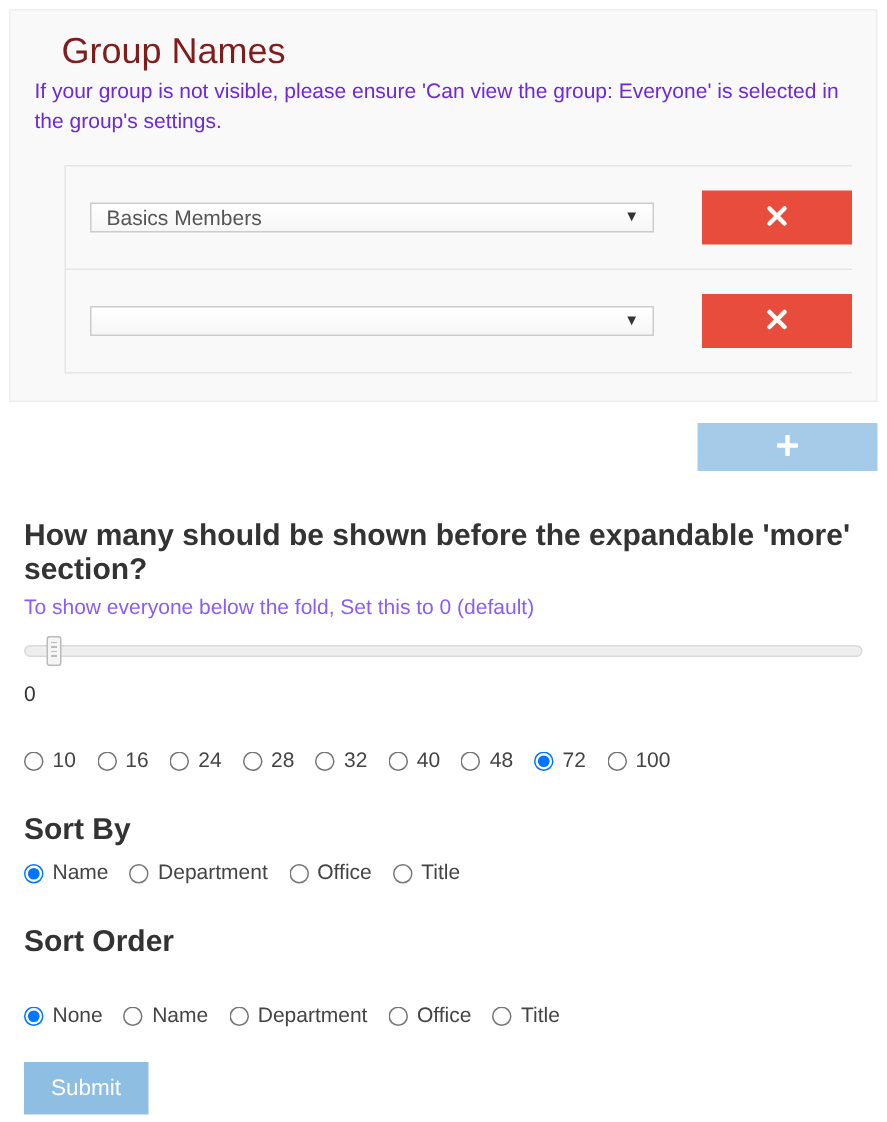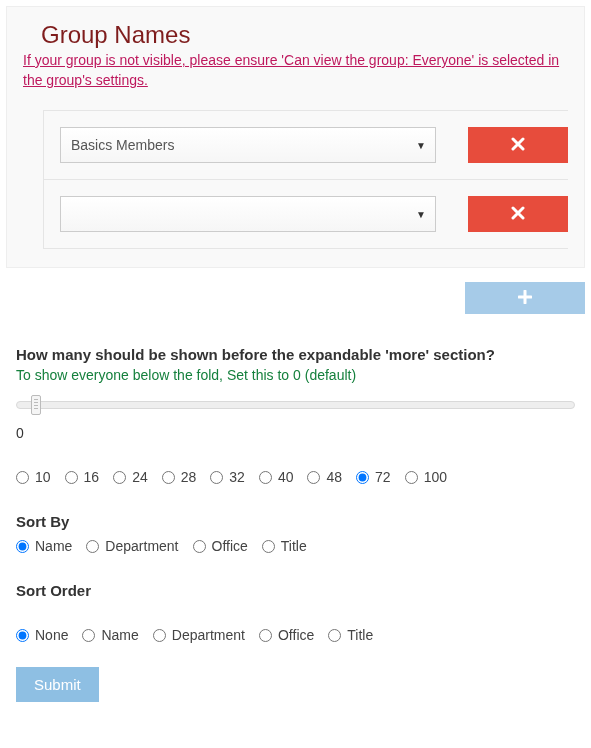--- a/index.html
+++ b/index.html
@@ -18,43 +18,42 @@
     margin: 6px 6px 0 6px;
   }
   .panel-title {
     font-size: 24px;
     font-weight: 300;
     color: #7f1d1d;
     margin: 0 0 2px 18px;
   }
   .panel-desc {
     font-size: 14px;
-    color: #be185d;
+    color: #6d28d9;
     margin: 0 0 20px 0;
     line-height: 1.4;
-    text-decoration: underline;
   }
   .rows-wrap {
     border-left: 1px solid #e5e5e5;
     margin-left: 20px;
   }
   .group-row {
     display: flex;
     align-items: center;
     padding: 16px 0 16px 16px;
     border-top: 1px solid #e5e5e5;
   }
   .group-row:last-child { border-bottom: 1px solid #e5e5e5; }
   .sel {
     flex: 1;
     position: relative;
   }
   select.native {
     width: 100%;
-    height: 36px;
+    height: 20px;
     padding: 0 10px;
     border: 1px solid #ccc;
     background: linear-gradient(#fff,#f6f6f6);
     font-size: 14px;
     color: #555;
     appearance: none;
     -webkit-appearance: none;
   }
   .sel .caret {
     position: absolute;
@@ -92,28 +91,28 @@
     display: flex;
     align-items: center;
     justify-content: center;
     cursor: pointer;
   }
   .add-btn svg { width: 14px; height: 14px; }
   .section {
     margin: 28px 16px 0 16px;
   }
   .q-label {
-    font-size: 15px;
+    font-size: 20px;
     font-weight: 600;
     color: #333;
     margin: 0;
   }
   .q-help {
     font-size: 14px;
-    color: #15803d;
+    color: #8b5cf6;
     margin: 4px 0 10px 0;
   }
   .slider-wrap {
     position: relative;
     height: 24px;
     margin-top: 4px;
   }
   .slider-track {
     position: absolute;
     left: 0; right: 0; top: 50%;
@@ -148,21 +147,21 @@
   }
   .radio-group {
     display: flex;
     flex-wrap: wrap;
     gap: 10px 14px;
     margin-top: 8px;
     align-items: center;
   }
   .radio-item {
     display: flex;
-    align-items: center;
+    align-items: flex-end;
     gap: 6px;
     font-size: 14px;
     color: #444;
   }
   .radio-item input { margin: 0; cursor: pointer; }
   .radio-item span { cursor: default; }
   .submit-btn {
     margin: 24px 16px 20px 16px;
     padding: 9px 18px;
     background: #8ebfe3;

